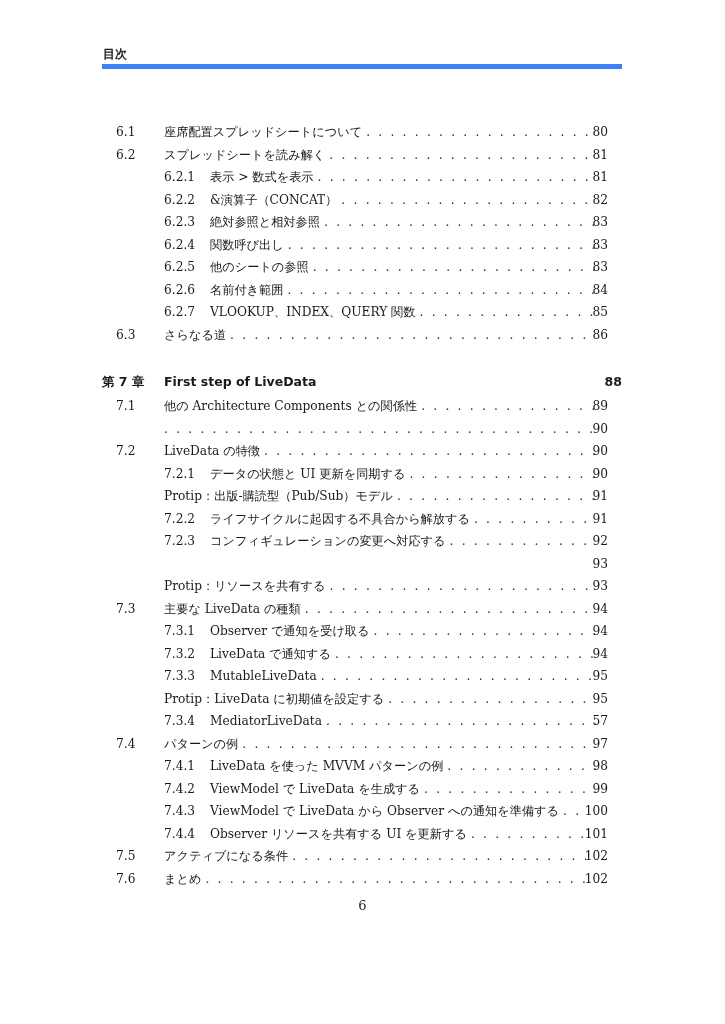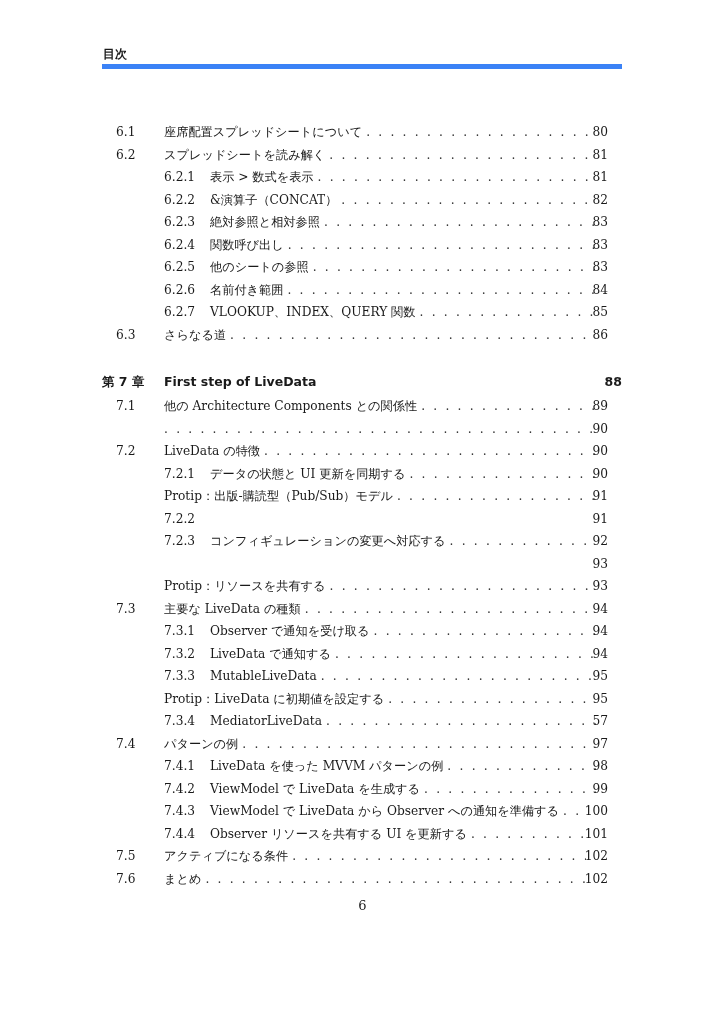--- a/index.html
+++ b/index.html
@@ -158,20 +158,24 @@
       <div class="row protip">
         <span class="num"></span>
         <span class="title">
           <span class="t">Protip：出版-購読型（Pub/Sub）モデル</span>
           <span class="dots"></span>
         </span>
         <span class="page">91</span>
       </div>
       <div class="row l2">
         <span class="num">7.2.2</span>
+        <span class="title">
+          <span class="t">ライフサイクルに起因する不具合から解放する</span>
+          <span class="dots"></span>
+        </span>
         <span class="page">91</span>
       </div>
       <div class="row l2">
         <span class="num">7.2.3</span>
         <span class="title">
           <span class="t">コンフィギュレーションの変更へ対応する</span>
           <span class="dots"></span>
         </span>
         <span class="page">92</span>
       </div>

